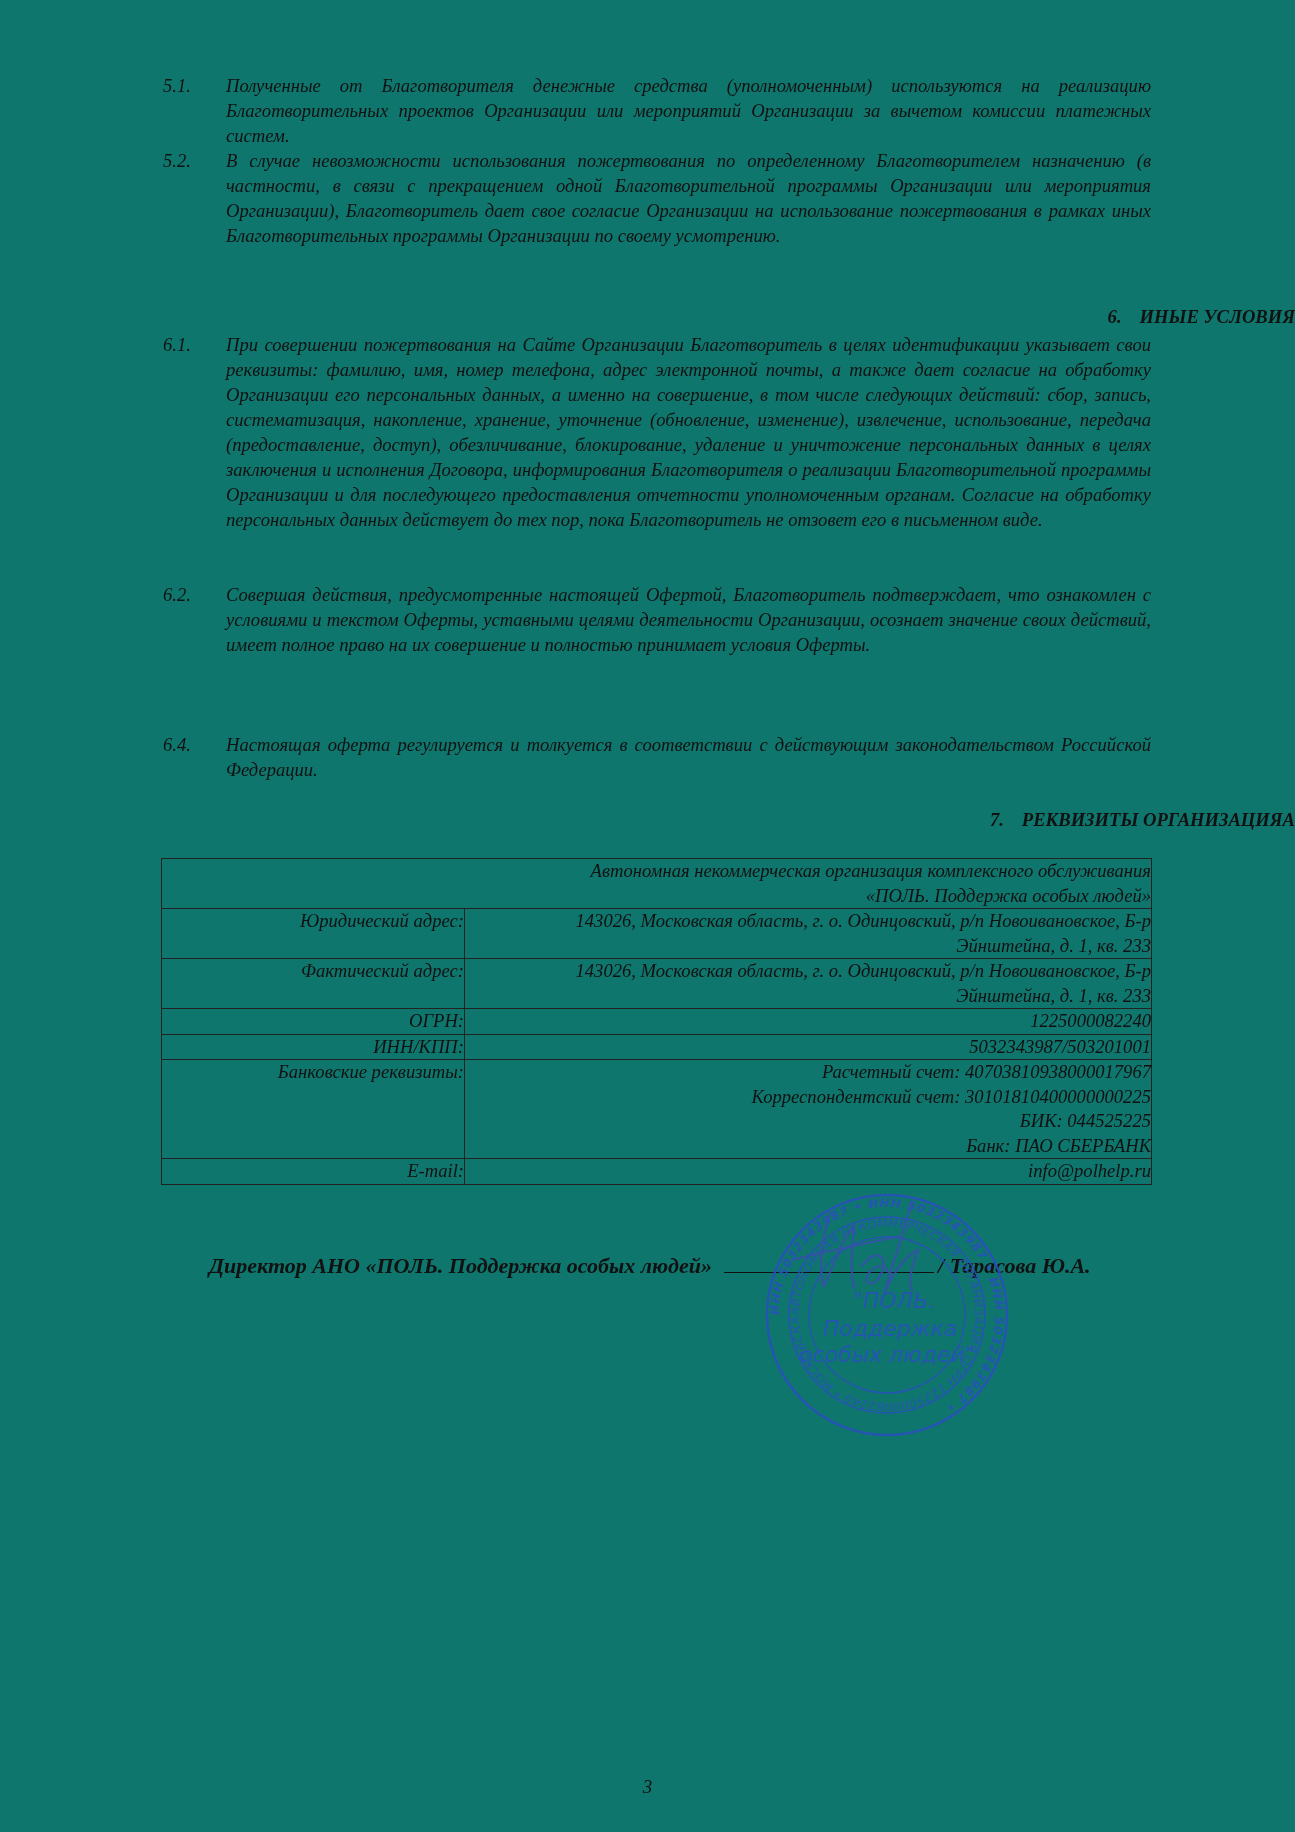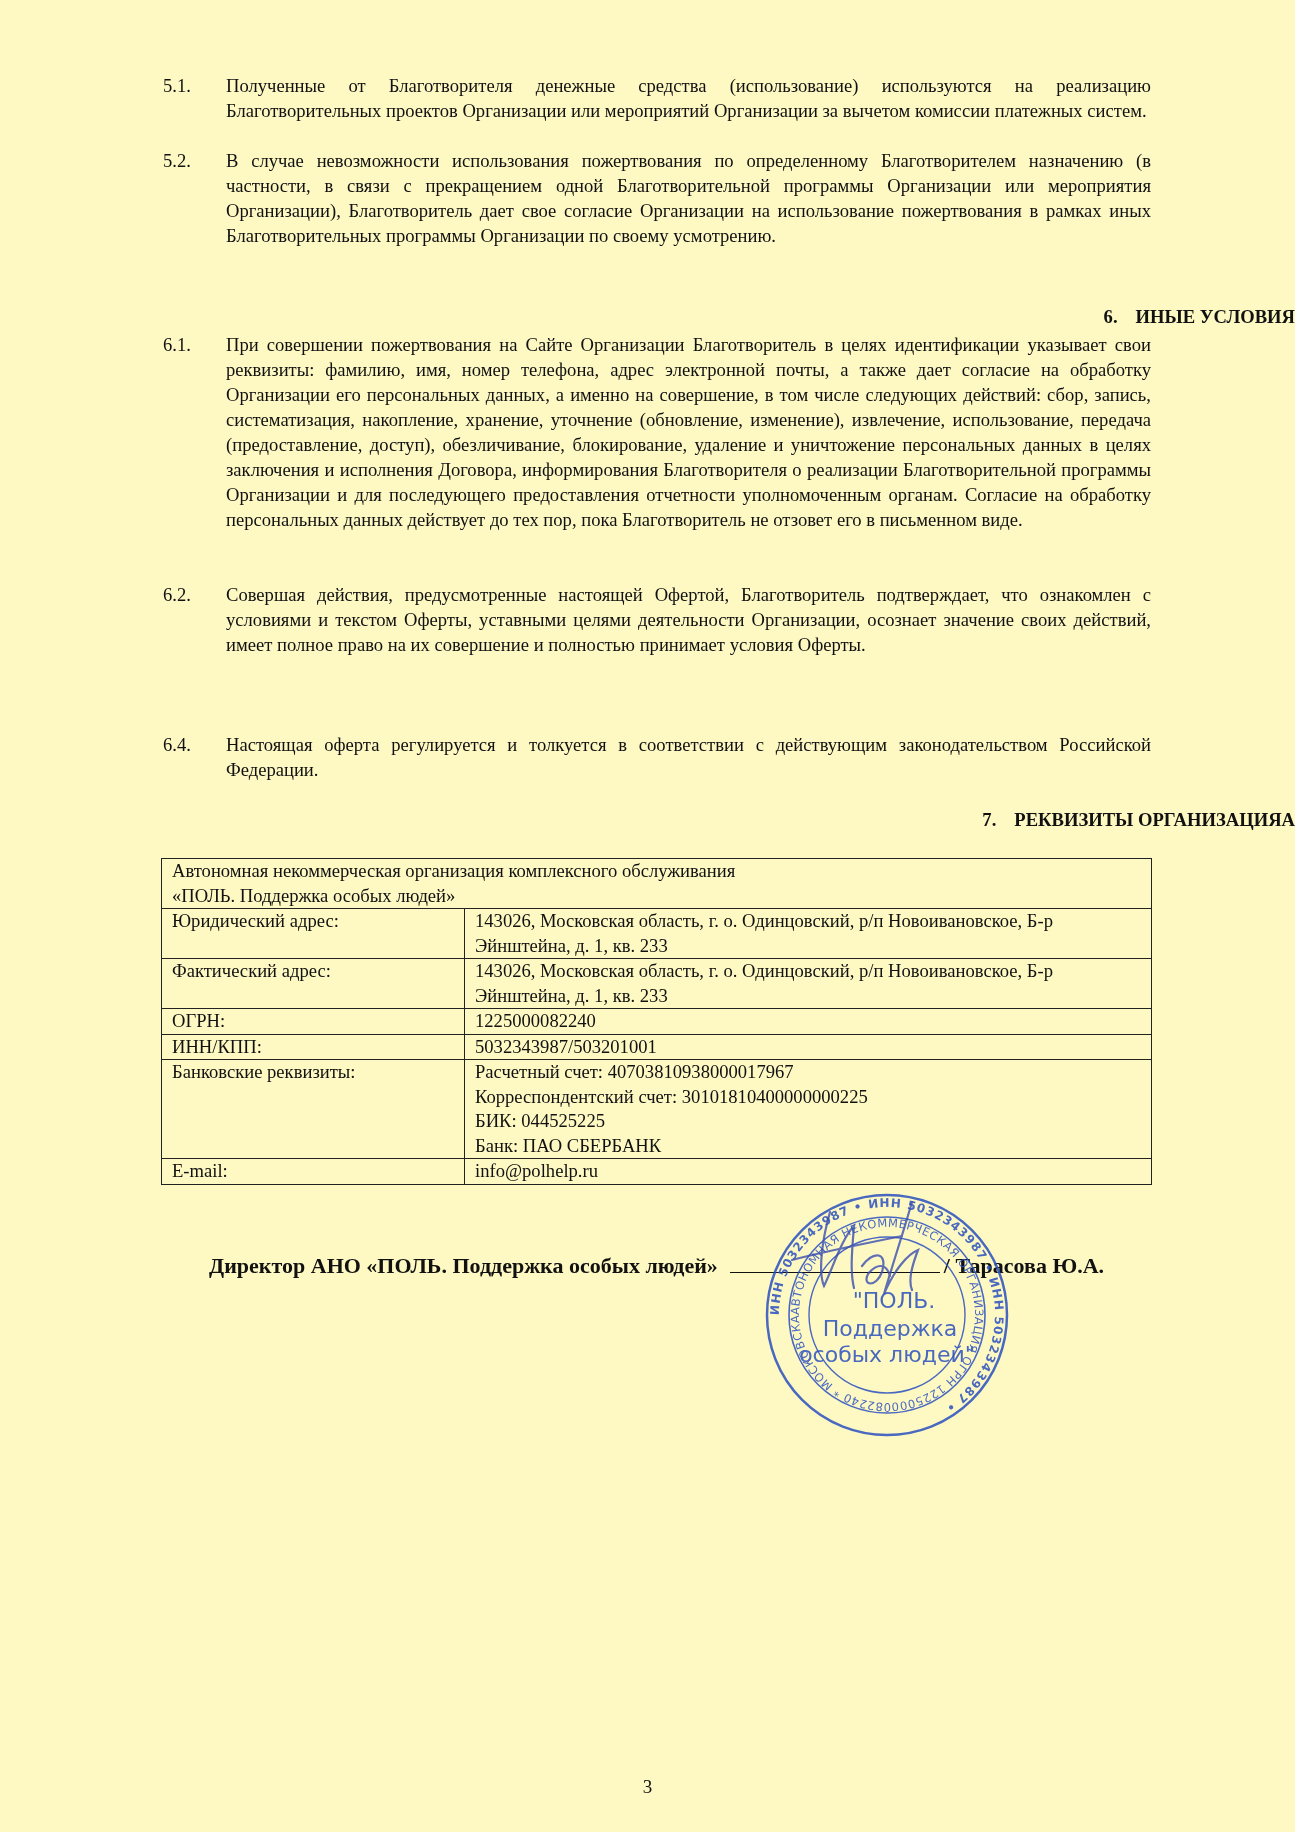--- a/index.html
+++ b/index.html
@@ -1,40 +1,40 @@
 <!DOCTYPE html>
 <html><head>
 <meta charset="utf-8">
 <style>
   html, body { margin: 0; padding: 0; background: #ffffff; }
   body { width: 1295px; height: 1832px; position: relative; overflow: hidden;
          font-family: "Liberation Serif", "DejaVu Serif", serif; color: #111; }
-  .page { position: absolute; left: 0; top: 0; width: 1295px; height: 1832px; background: #fef9c3; }
+  .page { position: absolute; left: 0; top: 0; width: 1295px; height: 1832px; background: #0f766e; font-style: italic; }
   .clause { position: absolute; left: 163px; width: 988px; font-size: 18.6px; line-height: 25px; }
   .clause .num { position: absolute; left: 0; top: 0; width: 60px; }
   .clause .txt { margin-left: 63px; text-align: justify; text-align-last: left; }
   .heading { position: absolute; left: 0; width: 1295px; text-align: right; font-weight: bold; font-size: 18.6px; line-height: 25px; }
   .heading .hnum { margin-right: 18px; }
   table.req { position: absolute; left: 161px; top: 858px; width: 991px; border-collapse: collapse;
               font-size: 18.6px; line-height: 24.5px; }
-  table.req td { border: 1.4px solid #222; padding: 0 0 0 10px; vertical-align: top; }
+  table.req td { border: 1.4px solid #222; padding: 0 0 0 10px; vertical-align: top; text-align: right; }
   table.req td.lbl { width: 292px; }
   .sign { position: absolute; top: 1252px; left: 209px; font-weight: bold; font-size: 22px; line-height: 24px; white-space: nowrap; }
   .sign .line { display: inline-block; width: 210px; border-bottom: 1.3px solid #111; height: 20px; vertical-align: baseline; margin: 0 4px 0 12px; }
   .stamp { position: absolute; left: 762px; top: 1190px; width: 250px; height: 250px; }
   .pagenum { position: absolute; top: 1776px; left: 0; width: 1295px; text-align: center; font-size: 19px; }
 </style>
 </head>
 <body>
 
 <div class="page">
 
   <div class="clause" style="top:73px;">
     <span class="num">5.1.</span>
-    <div class="txt">Полученные от Благотворителя денежные средства (использование) используются на реализацию Благотворительных проектов Организации или мероприятий Организации за вычетом комиссии платежных систем.</div>
+    <div class="txt">Полученные от Благотворителя денежные средства (уполномоченным) используются на реализацию Благотворительных проектов Организации или мероприятий Организации за вычетом комиссии платежных систем.</div>
   </div>
   <div class="clause" style="top:148px;">
     <span class="num">5.2.</span>
     <div class="txt">В случае невозможности использования пожертвования по определенному Благотворителем назначению (в частности, в связи с прекращением одной Благотворительной программы Организации или мероприятия Организации), Благотворитель дает свое согласие Организации на использование пожертвования в рамках иных Благотворительных программы Организации по своему усмотрению.</div>
   </div>
 
   <div class="heading" style="top:304px;">
     <span class="hnum">6.</span><span>ИНЫЕ УСЛОВИЯ</span>
   </div>
   <div class="clause" style="top:332px;">

